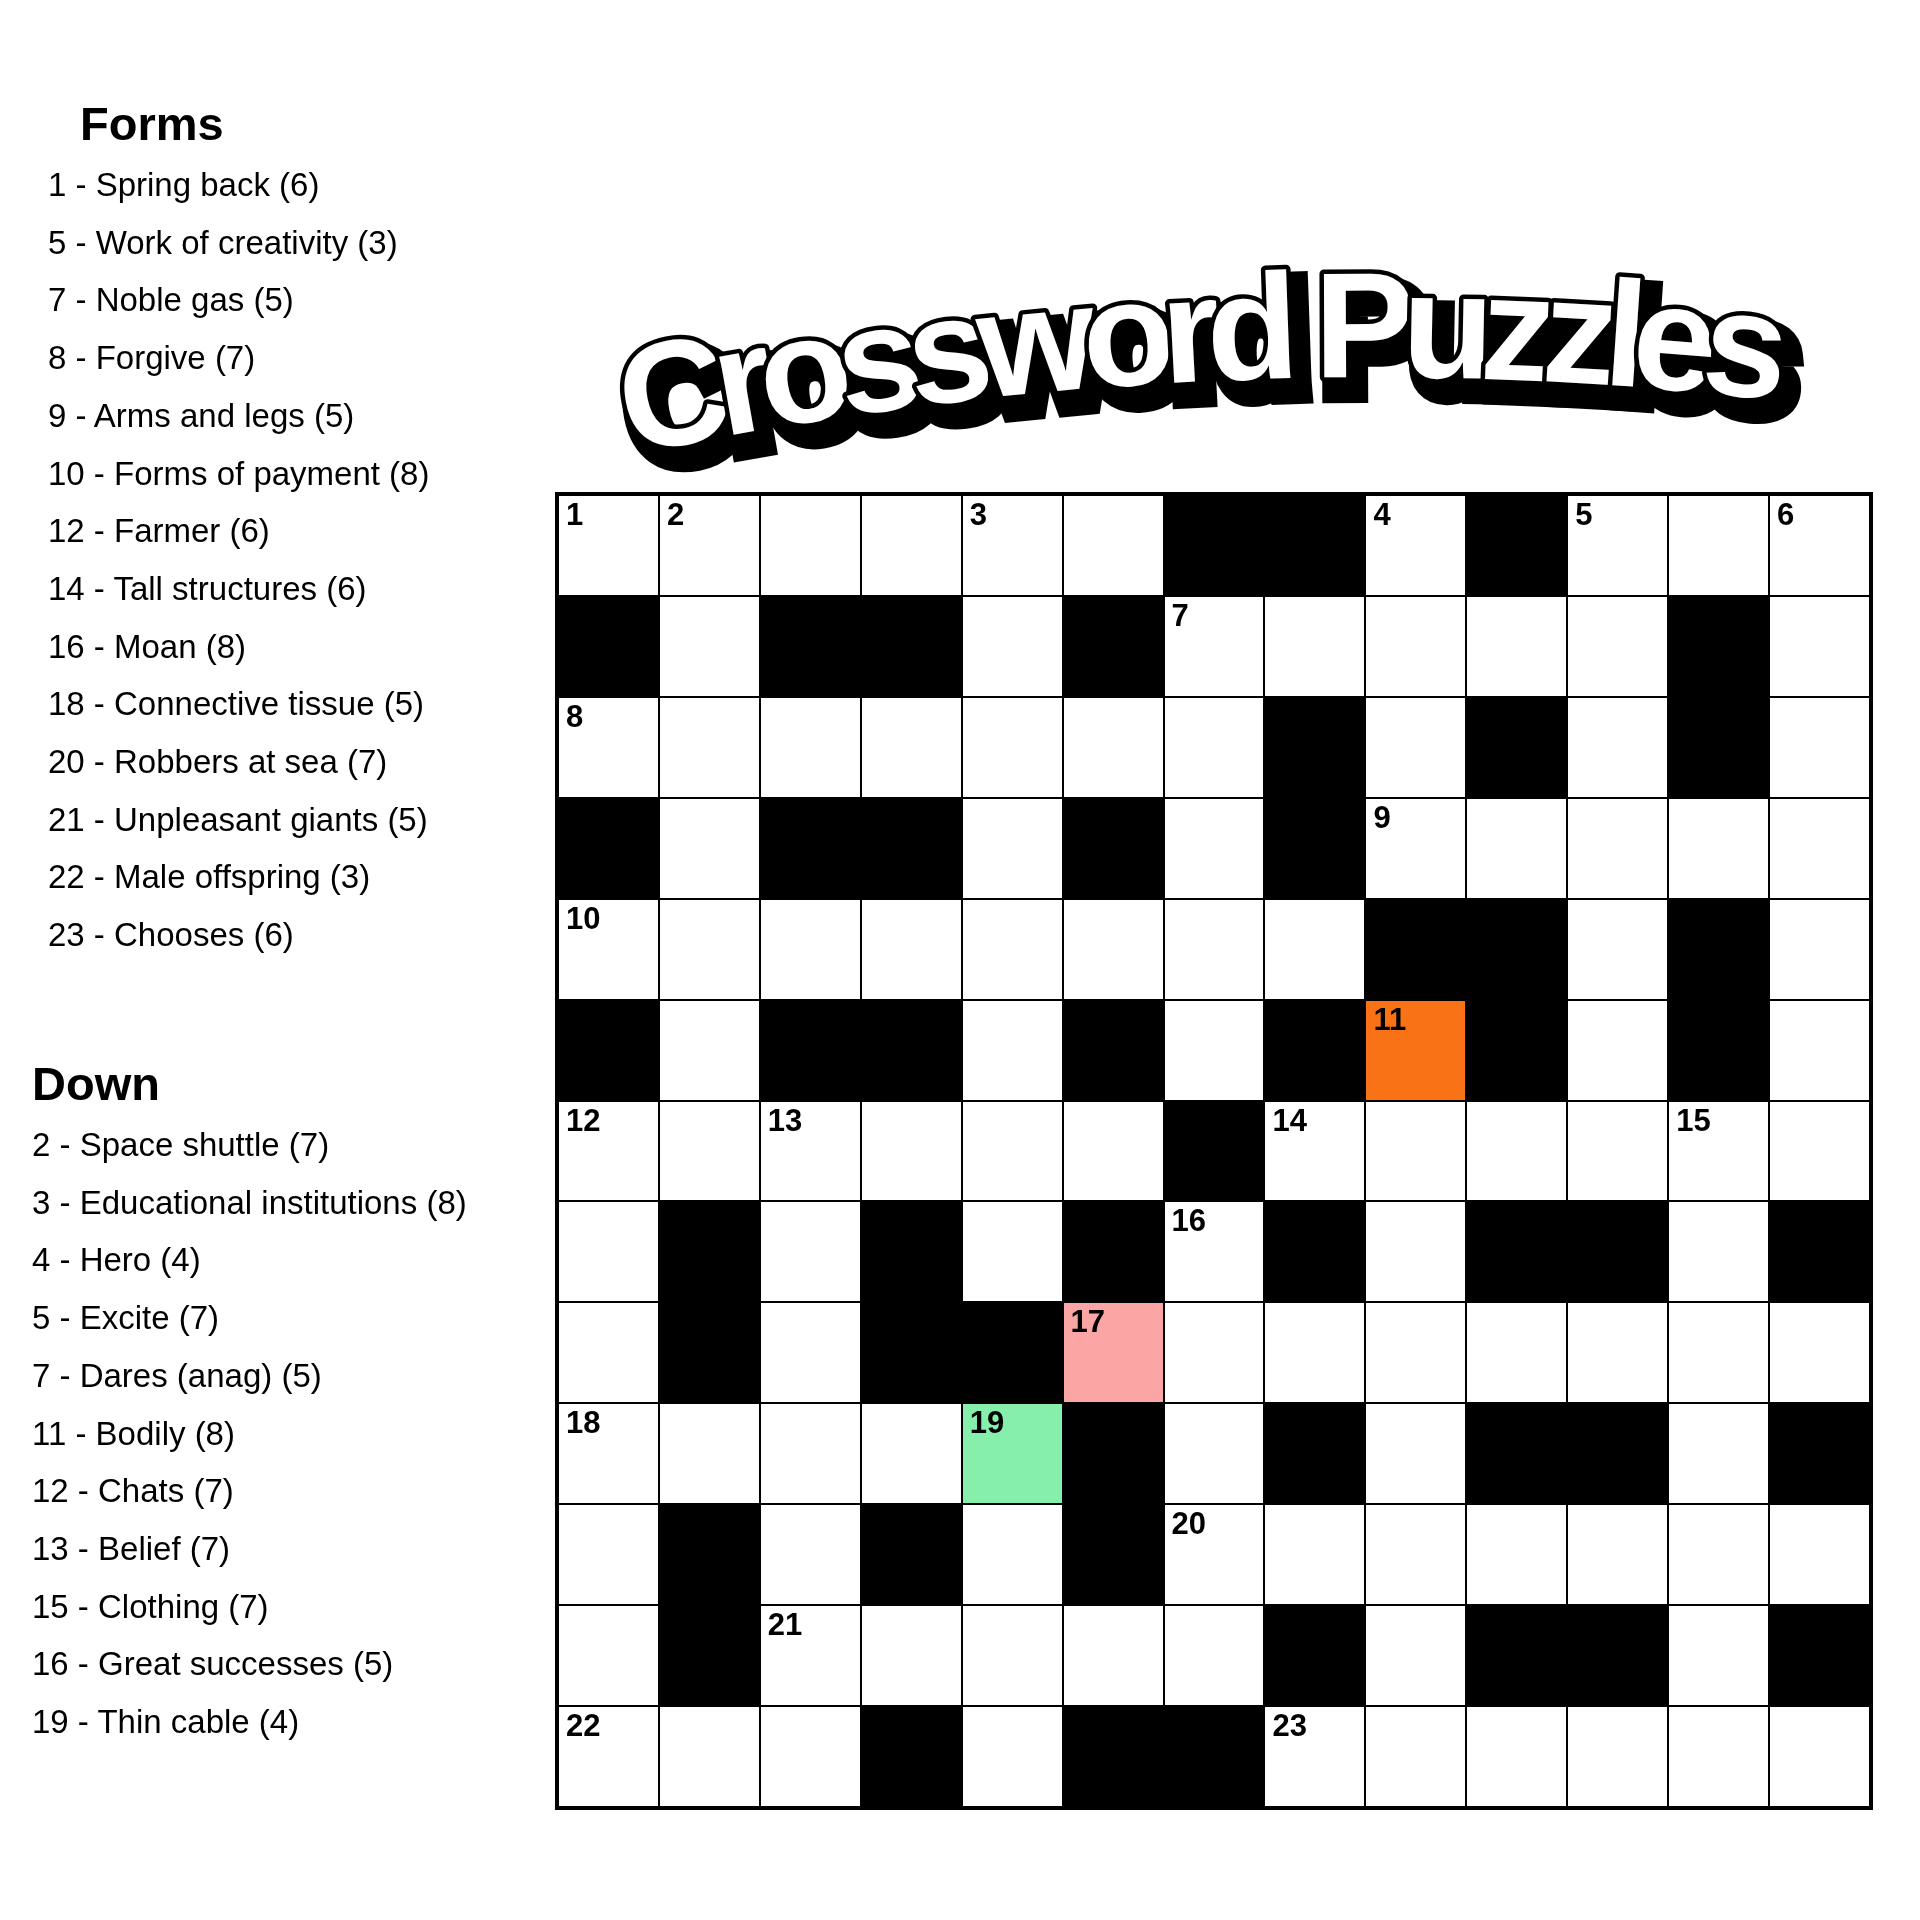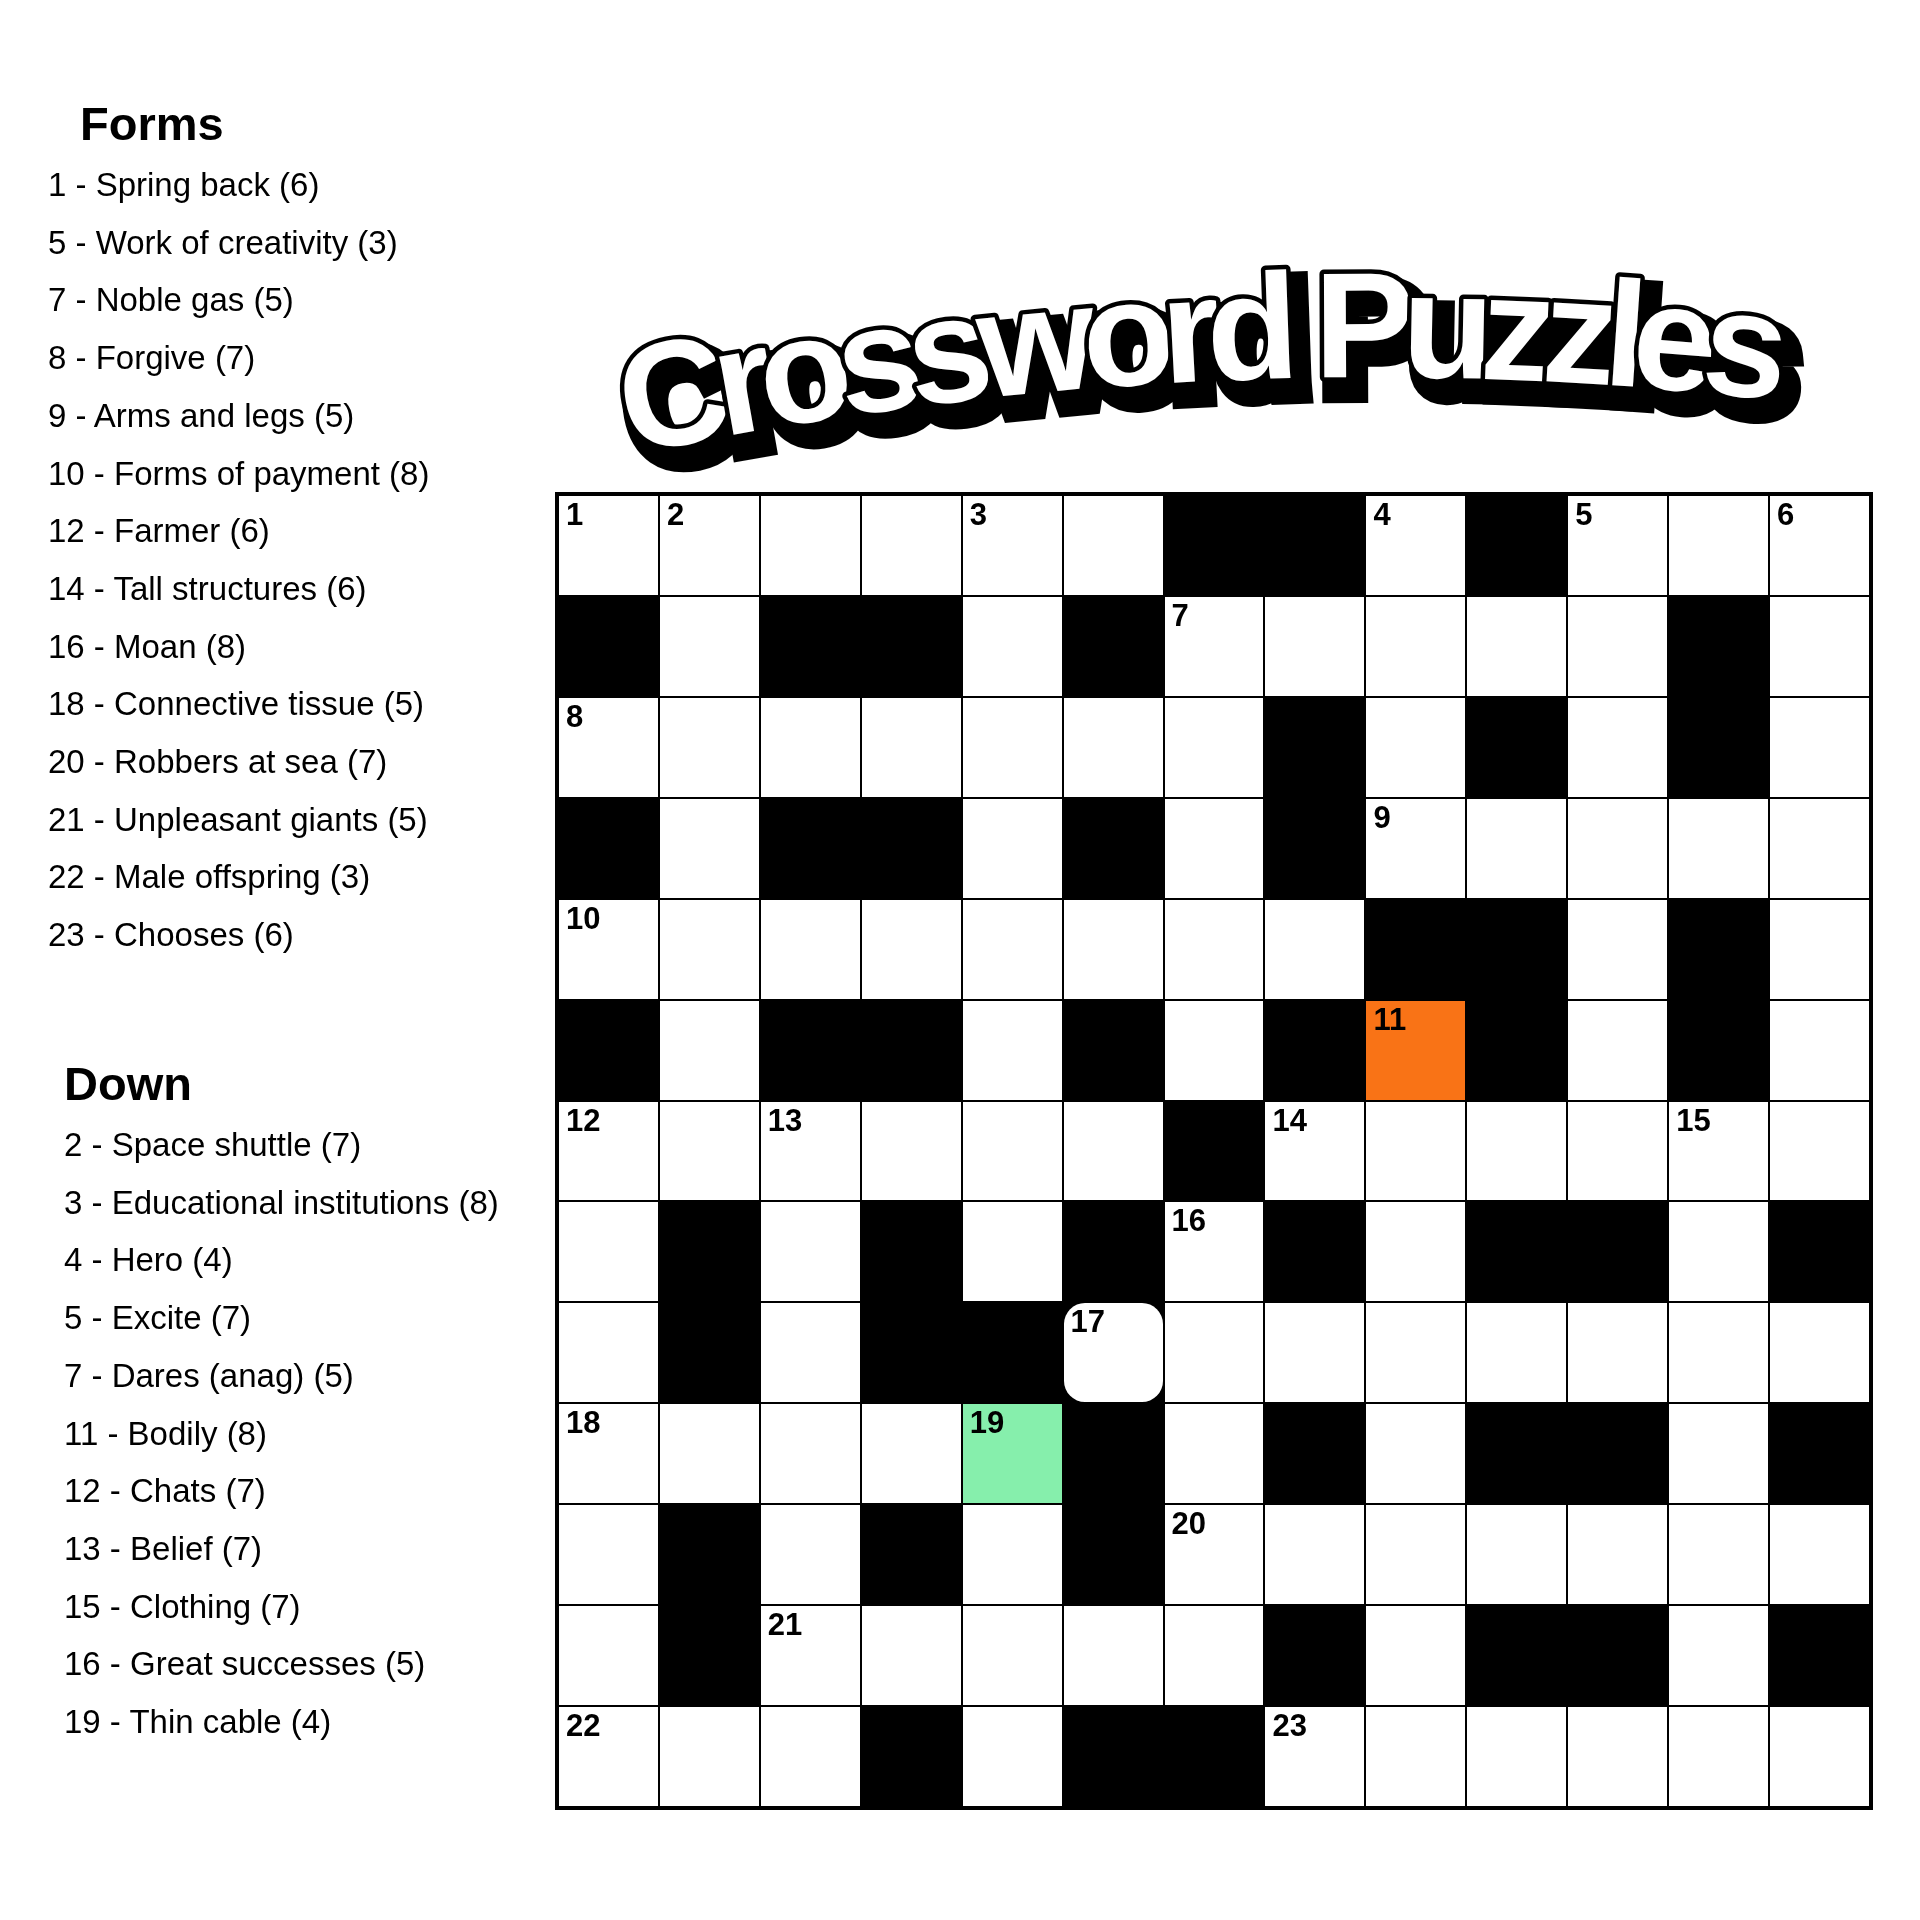--- a/index.html
+++ b/index.html
@@ -2,21 +2,21 @@
 <html><head>
 <meta charset="utf-8">
 <style>
   html,body{margin:0;padding:0;background:#fff;}
   .page{position:relative;width:1920px;height:1920px;background:#ffffff;overflow:hidden;
         font-family:"Liberation Sans",sans-serif;color:#000;}
 
   
   .clue-section{position:absolute;}
   #across-section{left:48px;top:99px;}
-  #down-section{left:64px;top:1059px;}
+  #down-section{left:32px;top:1059px;}
   .clue-heading{font-size:47px;font-weight:700;line-height:50px;margin:0 0 7px 0;}
   #across-section .clue-heading{margin-left:32px;}
   .clue-list{margin:0;padding:0;}
   .clue{font-size:33px;line-height:57.7px;white-space:nowrap;}
 
   
   .title-svg{position:absolute;left:600px;top:130px;width:1220px;height:360px;overflow:visible;}
   .title-text{font-family:"Liberation Sans","DejaVu Sans",sans-serif;font-weight:700;
               font-size:150px;letter-spacing:-14px;}
   .title-shadow{fill:#000;stroke:#000;stroke-width:24px;}
@@ -220,21 +220,21 @@
       <div class="cell white" style="background: rgb(255, 255, 255);"></div>
       <div class="cell black" style="background: rgb(0, 0, 0);"></div>
       <div class="cell black" style="background: rgb(0, 0, 0);"></div>
       <div class="cell white" style="background: rgb(255, 255, 255);"></div>
       <div class="cell black" style="background: rgb(0, 0, 0);"></div>
       <div class="cell white" style="background: rgb(255, 255, 255);"></div>
       <div class="cell black" style="background: rgb(0, 0, 0);"></div>
       <div class="cell white" style="background: rgb(255, 255, 255);"></div>
       <div class="cell black" style="background: rgb(0, 0, 0);"></div>
       <div class="cell black" style="background: rgb(0, 0, 0);"></div>
-      <div class="cell white" style="background: #ffffff; border-radius: 21px;">
+      <div class="cell white" style="background: #fca5a5;">
         <span class="num">17</span>
       </div>
       <div class="cell white" style="background: rgb(255, 255, 255);"></div>
       <div class="cell white" style="background: rgb(255, 255, 255);"></div>
       <div class="cell white" style="background: rgb(255, 255, 255);"></div>
       <div class="cell white" style="background: rgb(255, 255, 255);"></div>
       <div class="cell white" style="background: rgb(255, 255, 255);"></div>
       <div class="cell white" style="background: rgb(255, 255, 255);"></div>
       <div class="cell white" style="background: rgb(255, 255, 255);"></div>
       <div class="cell white" style="background: rgb(255, 255, 255);">

